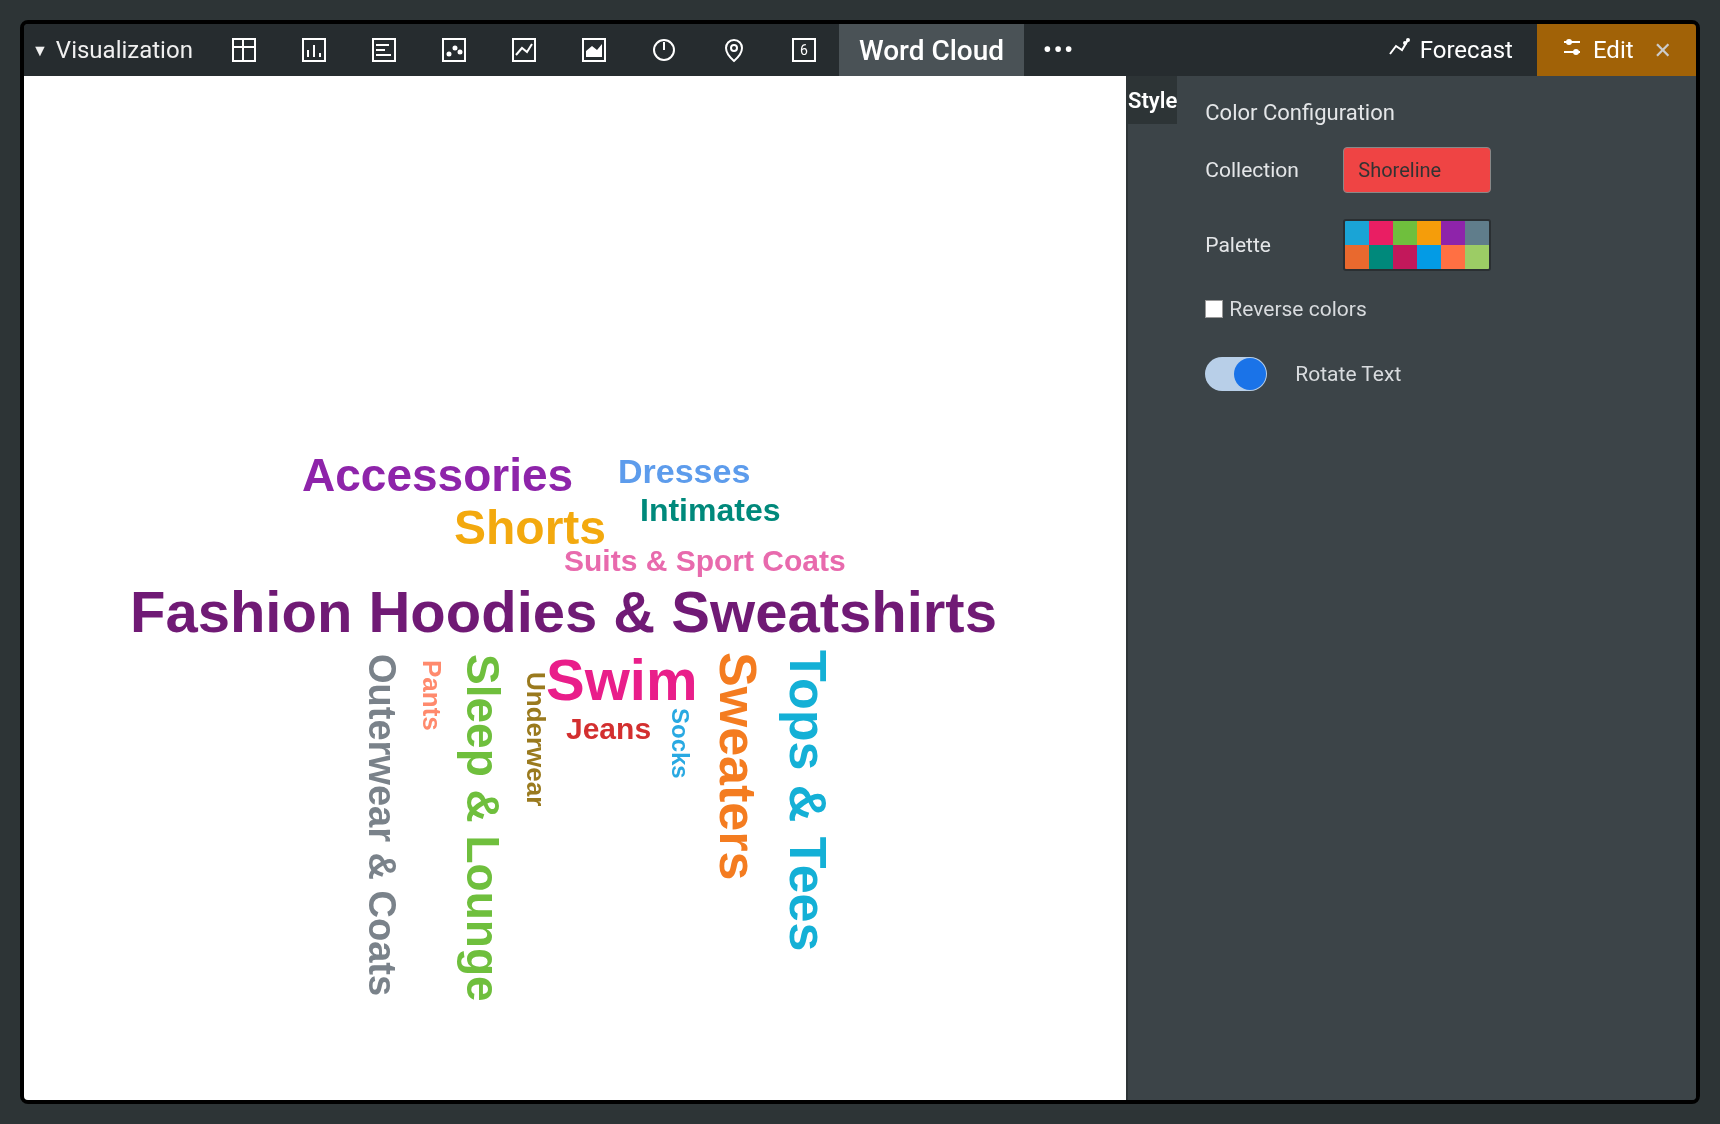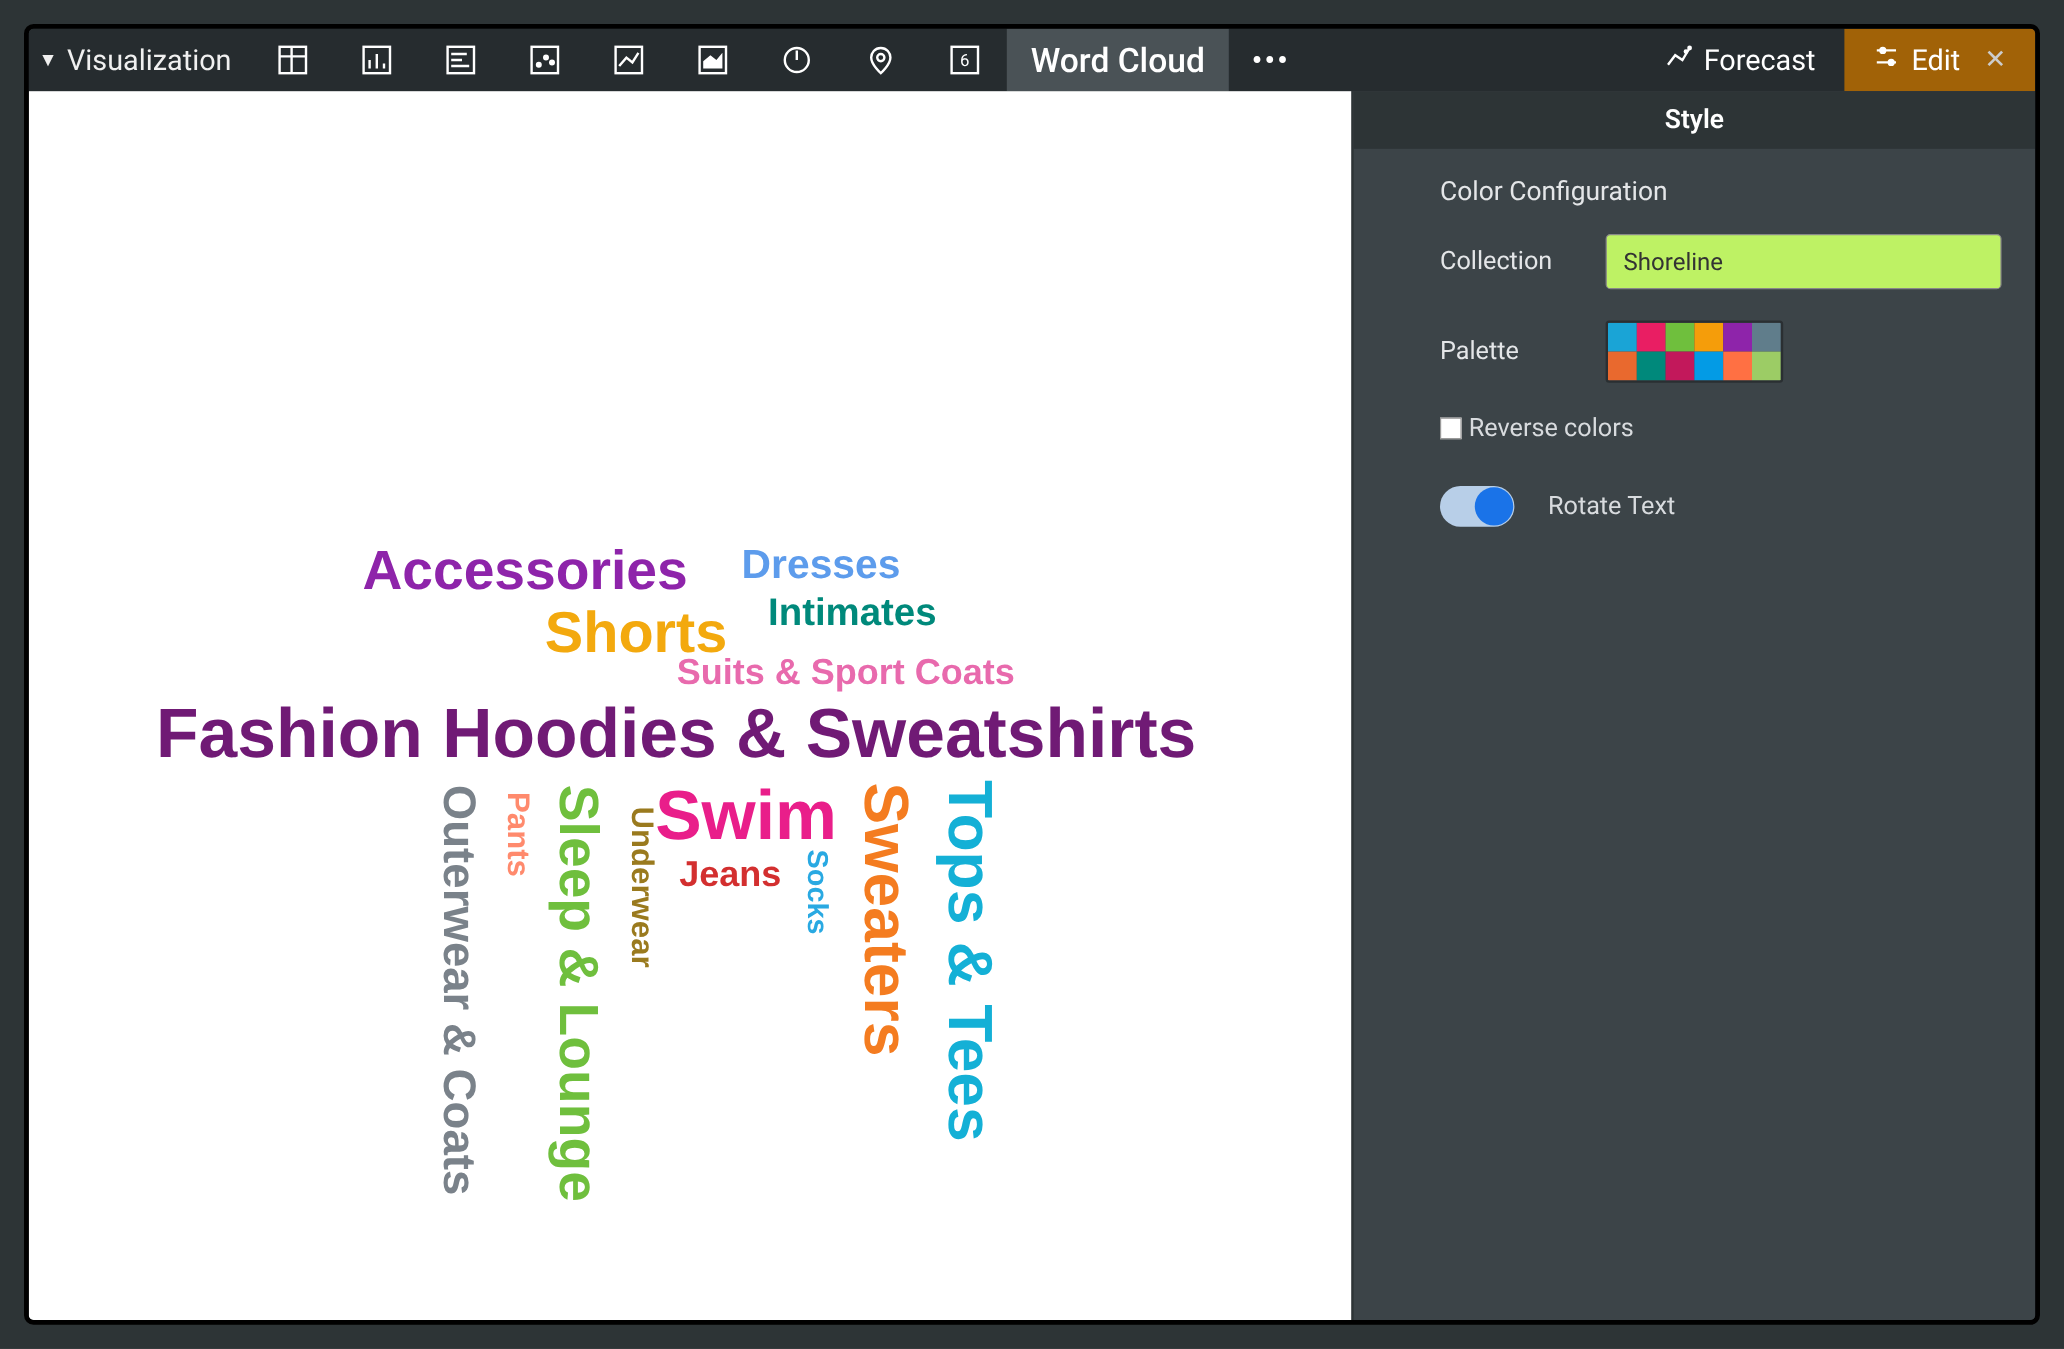--- a/index.html
+++ b/index.html
@@ -81,43 +81,42 @@
   }
   .canvas {
     flex: 1;
     background: #fff;
     position: relative;
     overflow: hidden;
   }
   .side-panel {
     width: 570px;
     background: #3c4448;
-    display: flex; flex-direction: column;
+    display: flex; flex-direction: row;
     border-left: 2px solid #2d3436;
   }
   .panel-header {
     background: #2d3436;
     height: 48px;
     display: flex; align-items: center; justify-content: center;
     font-size: 22px; font-weight: 600;
   }
   .panel-body {
     padding: 24px 28px;
     color: #d8dbde;
     font-size: 21px;
-    margin-left: 44px;
   }
   .panel-section-title { font-size: 22px; color: #e4e6e8; margin-bottom: 22px; }
   .panel-row {
     display: flex; align-items: center; gap: 18px; margin-bottom: 26px;
   }
   .panel-row .label { width: 120px; font-size: 21px; color: #e4e6e8; }
   .select-box {
     flex: 1; height: 46px;
-    background: #bef264; color: #333;
+    background: #ef4444; color: #333;
     border: 1px solid #888; border-radius: 4px;
     display: flex; align-items: center; padding: 0 14px;
     font-size: 20px;
   }
   .palette-swatches {
     display: grid; grid-template-columns: repeat(6, 24px); grid-template-rows: 24px 24px;
     border: 2px solid #2a2f32; border-radius: 3px; overflow: hidden;
     width: 148px;
   }
   .palette-swatches div { width: 24px; height: 24px; }

